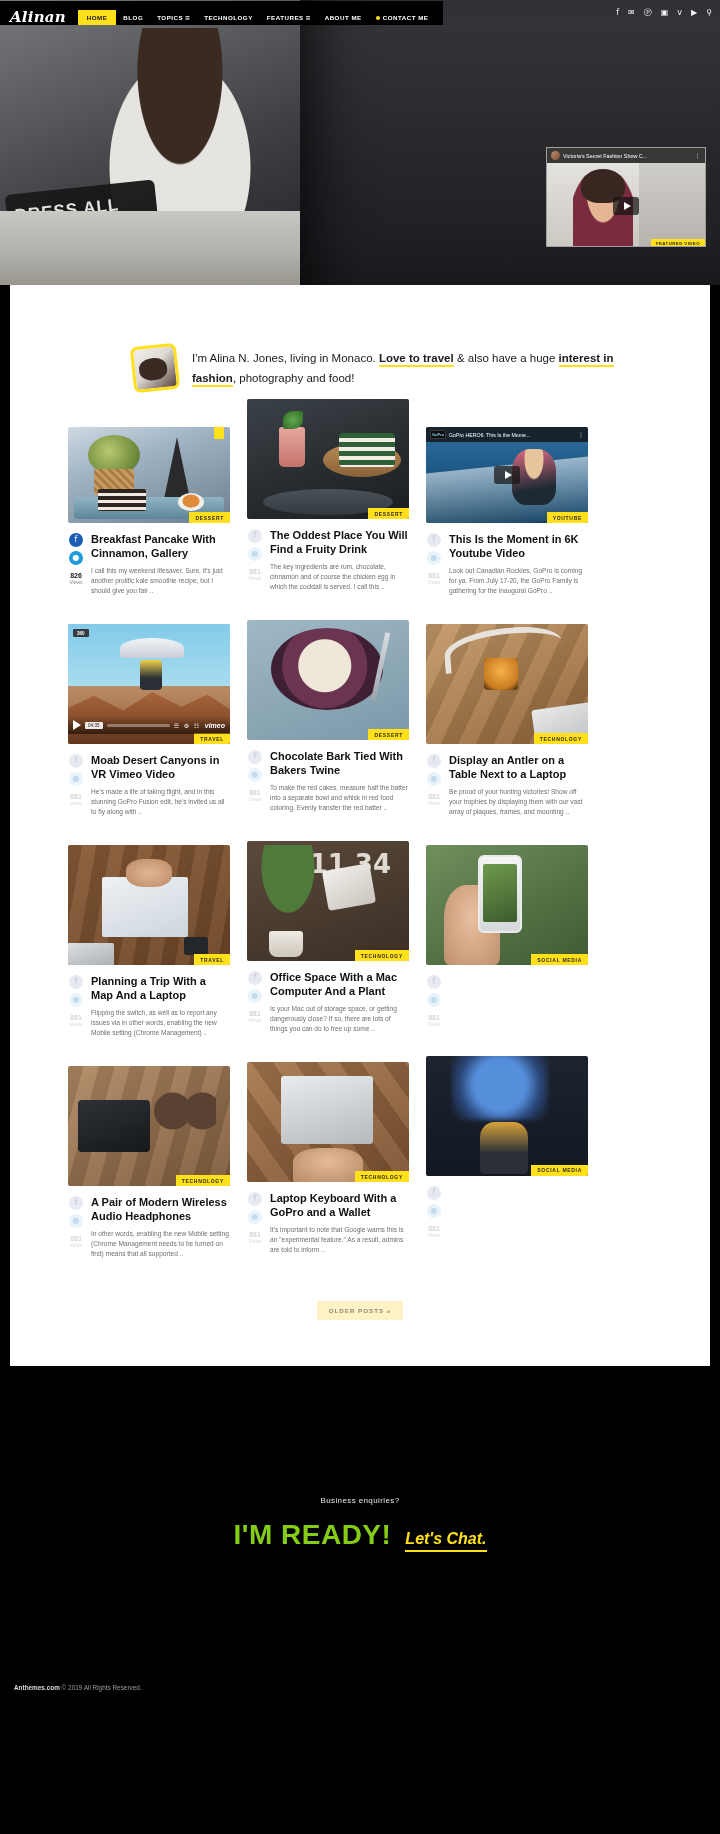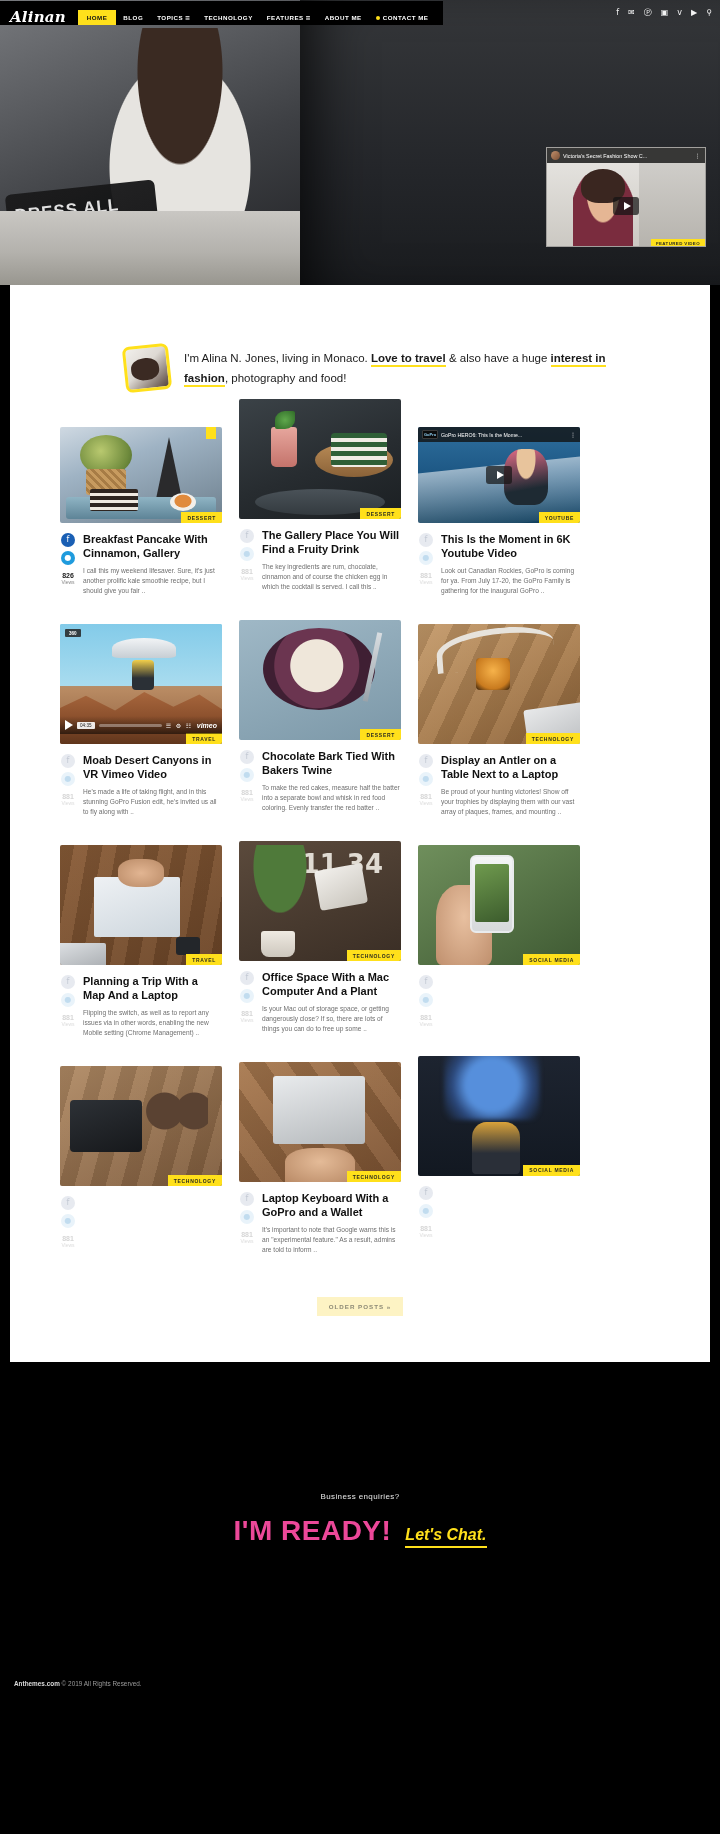--- a/index.html
+++ b/index.html
@@ -227,21 +227,21 @@
     letter-spacing: 0.4px;
     padding: 2px 5px;
   }
 
   
   .main {
     position: relative;
     width: 700px;
     margin: 0 10px;
     background: #fff;
-    padding: 0 4px 46px;
+    padding: 0 12px 46px;
   }
 
   
   .intro {
     display: flex;
     align-items: flex-start;
     gap: 14px;
     padding: 60px 70px 0 110px;
   }
   .intro-thumb {
@@ -689,21 +689,21 @@
     letter-spacing: 0.4px;
     margin-bottom: 14px;
   }
   .f-cta {
     display: flex;
     align-items: baseline;
     justify-content: center;
     gap: 14px;
   }
   .f-ready {
-    color: #ec4899;
+    color: #84cc16;
     font-size: 28px;
     font-weight: bold;
     letter-spacing: 0.5px;
   }
   .f-chat {
     color: #ffe01b;
     font-size: 16px;
     font-style: italic;
     font-weight: bold;
     border-bottom: 2px solid #ffe01b;
@@ -876,20 +876,24 @@
         </div>
         <div class="card-body">
           <div class="share-rail">
             <div class="sbtn fb-l">f</div>
             <div class="sbtn tw-l">●</div>
             <div class="views">
               <div class="n mut">881</div>
               <div class="l mut">Views</div>
             </div>
           </div>
+          <div class="card-text">
+            <div class="card-title">A Pair of Modern Wireless Audio Headphones</div>
+            <div class="card-exc">In other words, enabling the new Mobile setting (Chrome Management needs to be turned on first) means that all supported ..</div>
+          </div>
         </div>
       </div>
 
     </div>
 
     <div class="col mid">
 
       <div class="card">
         <div class="card-media tall m-drink">
           <div class="plate"></div>
@@ -902,21 +906,21 @@
         <div class="card-body">
           <div class="share-rail">
             <div class="sbtn fb-l">f</div>
             <div class="sbtn tw-l">●</div>
             <div class="views">
               <div class="n mut">881</div>
               <div class="l mut">Views</div>
             </div>
           </div>
           <div class="card-text">
-            <div class="card-title">The Gallery Place You Will Find a Fruity Drink</div>
+            <div class="card-title">The Oddest Place You Will Find a Fruity Drink</div>
             <div class="card-exc">The key ingredients are rum, chocolate, cinnamon and of course the chicken egg in which the cocktail is served. I call this ..</div>
           </div>
         </div>
       </div>
 
       <div class="card">
         <div class="card-media tall m-choco">
           <div class="dish"></div>
           <div class="fork"></div>
           <div class="cat-badge">DESSERT</div>

